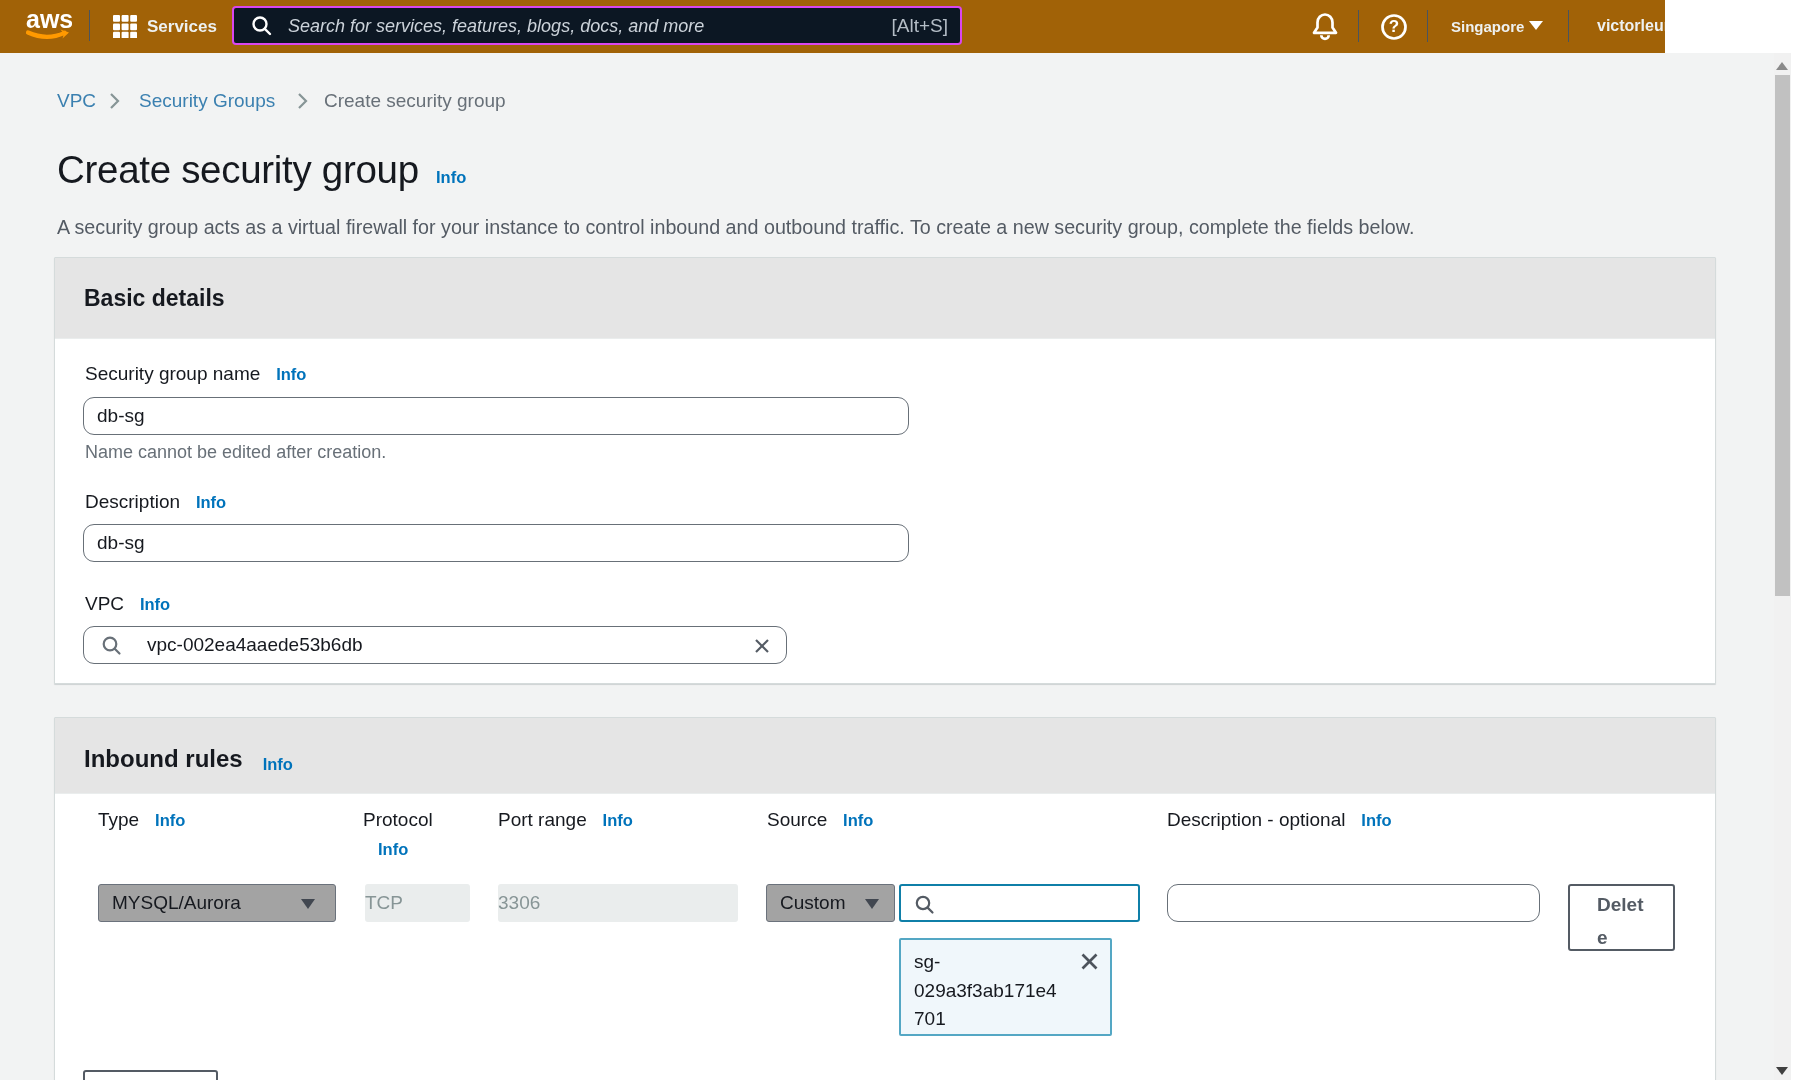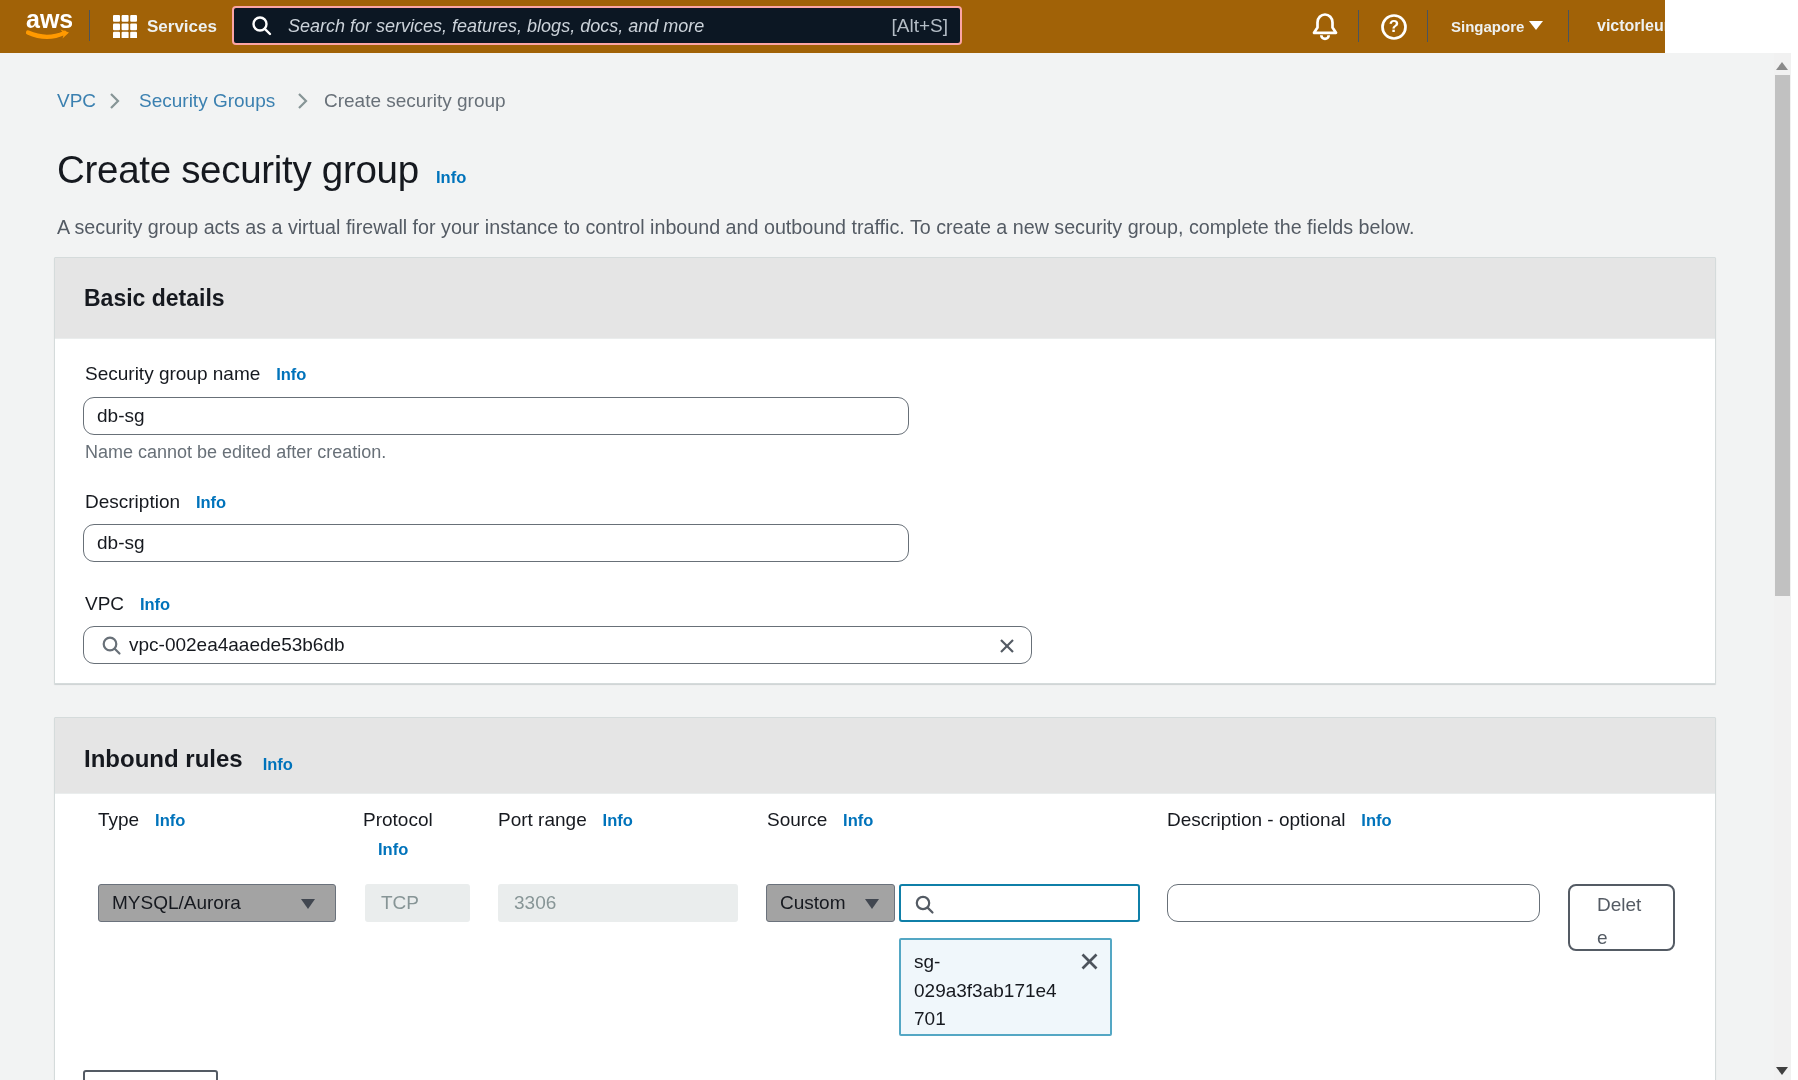--- a/index.html
+++ b/index.html
@@ -5,21 +5,21 @@
 *{margin:0;padding:0;box-sizing:border-box}
 html,body{width:1798px;height:1080px;overflow:hidden;background:#fff;
   font-family:"Liberation Sans",sans-serif;color:#16191f;-webkit-font-smoothing:antialiased}
 .abs{position:absolute}
 #root{position:relative;width:1798px;height:1080px;overflow:hidden}
 
 
 #topbar{position:absolute;left:0;top:0;width:1665px;height:53px;background:#a16207;overflow:hidden}
 .tdiv{position:absolute;width:1px;background:#49545f}
 #searchbox{position:absolute;left:232px;top:6px;width:730px;height:39px;background:#0c1723;
-  border:2px solid #fca5a5;border-radius:4px}
+  border:2px solid #d946ef;border-radius:4px}
 #searchph{position:absolute;left:54px;top:8px;font-size:18px;font-style:italic;color:#ccd3da}
 #alts{position:absolute;right:12px;top:7px;font-size:19px;color:#b4bdc6}
 .navtxt{position:absolute;font-size:16px;font-weight:bold;color:#eef1f1;white-space:nowrap}
 
 
 #page{position:absolute;left:0;top:53px;width:1791px;height:1027px;background:#f2f3f3;overflow:hidden}
 .crumb{position:absolute;top:37px;font-size:19px}
 a.bl{color:#3b80b0;text-decoration:none}
 .gray{color:#687078}
 h1{position:absolute;left:57px;top:95px;font-size:38.5px;font-weight:400;color:#16191f;letter-spacing:-0.3px}
@@ -30,21 +30,21 @@
 .card{position:absolute;left:54px;width:1662px;background:#fff;border:1px solid #d5dbdb;
   border-radius:1px;box-shadow:0 1px 1px 0 rgba(0,28,36,.15)}
 .cardhead{background:#e5e5e5;border-bottom:1px solid #eaeded;display:flex;align-items:center;padding-left:29px}
 .cardhead h2{font-size:23px;font-weight:bold;color:#16191f}
 .label{position:absolute;font-size:19px;color:#16191f;white-space:nowrap}
 .label b{font-weight:normal}
 .inp{position:absolute;height:38px;background:#fff;border:1px solid #687078;border-radius:11px;
   font-size:19px;color:#16191f;display:flex;align-items:center;padding-left:13px}
 .help{position:absolute;font-size:18px;color:#687078}
 .dis{position:absolute;height:38px;background:#eaeded;border-radius:3px;color:#879596;
-  font-size:19px;display:flex;align-items:center;padding-left:16px}
+  font-size:19px;display:flex;align-items:center;}
 .sel{position:absolute;height:38px;background:#a3a3a3;border:1px solid #6b727c;border-radius:3px;
   font-size:19px;color:#16191f;display:flex;align-items:center;padding-left:13px}
 .caret{position:absolute;width:0;height:0;border-left:7px solid transparent;
   border-right:7px solid transparent;border-top:10px solid #414750;top:14px}
 
 
 #sbtrack{position:absolute;left:1774px;top:53px;width:17px;height:1027px;background:#f1f1f1}
 #sbthumb{position:absolute;left:1775px;top:75px;width:15px;height:521px;background:#c1c1c1}
 .arrup{position:absolute;left:1776px;top:62px;width:0;height:0;
   border-left:6px solid transparent;border-right:6px solid transparent;border-bottom:8px solid #8a8a8a}
@@ -126,21 +126,21 @@
         </div>
 
       <div class="label" style="left:30px;top:105px">Security group name&nbsp;&nbsp;&nbsp;<a class="info" href="#">Info</a></div>
       <div class="inp" style="left:28px;top:139px;width:826px">db-sg</div>
       <div class="help" style="left:30px;top:184px">Name cannot be edited after creation.</div>
 
       <div class="label" style="left:30px;top:233px">Description&nbsp;&nbsp;&nbsp;<a class="info" href="#">Info</a></div>
       <div class="inp" style="left:28px;top:266px;width:826px">db-sg</div>
 
       <div class="label" style="left:30px;top:335px">VPC&nbsp;&nbsp;&nbsp;<a class="info" href="#">Info</a></div>
-      <div class="inp" style="left:28px;top:368px;width:949px;padding-left:45px">
+      <div class="inp" style="left:28px;top:368px;width:704px;padding-left:63px">
         <svg class="abs" style="left:18px;top:9px" width="20" height="20" viewBox="0 0 20 20">
           <circle cx="8" cy="8" r="6.3" stroke="#687078" stroke-width="2.2" fill="none"></circle>
           <line x1="12.7" y1="12.7" x2="17.5" y2="17.5" stroke="#687078" stroke-width="2.2" stroke-linecap="round"></line>
         </svg>
         vpc-002ea4aaede53b6db
         <svg class="abs" style="right:16px;top:11px" width="16" height="16" viewBox="0 0 16 16">
           <line x1="2" y1="2" x2="14" y2="14" stroke="#545b64" stroke-width="2.2"></line>
           <line x1="14" y1="2" x2="2" y2="14" stroke="#545b64" stroke-width="2.2"></line>
         </svg>
       </div>
@@ -165,22 +165,22 @@
       <div class="sel" style="left:711px;top:166px;width:129px">Custom<span class="caret" style="right:15px"></span></div>
 
       <div class="inp" style="left:844px;top:166px;width:241px;border:2.5px solid #0f7fa8;border-radius:3px">
         <svg class="abs" style="left:14px;top:9px" width="20" height="20" viewBox="0 0 20 20">
           <circle cx="8" cy="8" r="6.2" stroke="#545b64" stroke-width="2.2" fill="none"></circle>
           <line x1="12.6" y1="12.6" x2="17.5" y2="17.5" stroke="#545b64" stroke-width="2.2" stroke-linecap="round"></line>
         </svg>
       </div>
       <div class="inp" style="left:1112px;top:166px;width:373px"></div>
 
-      <div class="abs" style="left:1513px;top:166px;width:107px;height:67px;border:2px solid #545b64;border-radius:8px;background:#fff;
-        font-size:19px;font-weight:normal;color:#545b64;line-height:33px;padding:2px 0 0 27px">Delet<br>e</div>
+      <div class="abs" style="left:1513px;top:166px;width:107px;height:67px;border:2px solid #545b64;border-radius:3px;background:#fff;
+        font-size:19px;font-weight:bold;color:#545b64;line-height:33px;padding:2px 0 0 27px">Delet<br>e</div>
 
       <div class="abs" style="left:844px;top:220px;width:213px;height:98px;background:#f0f7fb;border:2px solid #54a7c4;border-radius:2px;
         font-size:19px;line-height:28.5px;color:#16191f;padding:8px 0 0 13px">sg-<br>029a3f3ab171e4<br>701
         <svg class="abs" style="right:11px;top:12px" width="19" height="19" viewBox="0 0 19 19">
           <line x1="2.5" y1="2.5" x2="16.5" y2="16.5" stroke="#4d545c" stroke-width="2.6"></line>
           <line x1="16.5" y1="2.5" x2="2.5" y2="16.5" stroke="#4d545c" stroke-width="2.6"></line>
         </svg>
       </div>
 
       <div class="abs" style="left:28px;top:352px;width:135px;height:40px;border:2px solid #545b64;border-radius:3px;background:#fff"></div>

